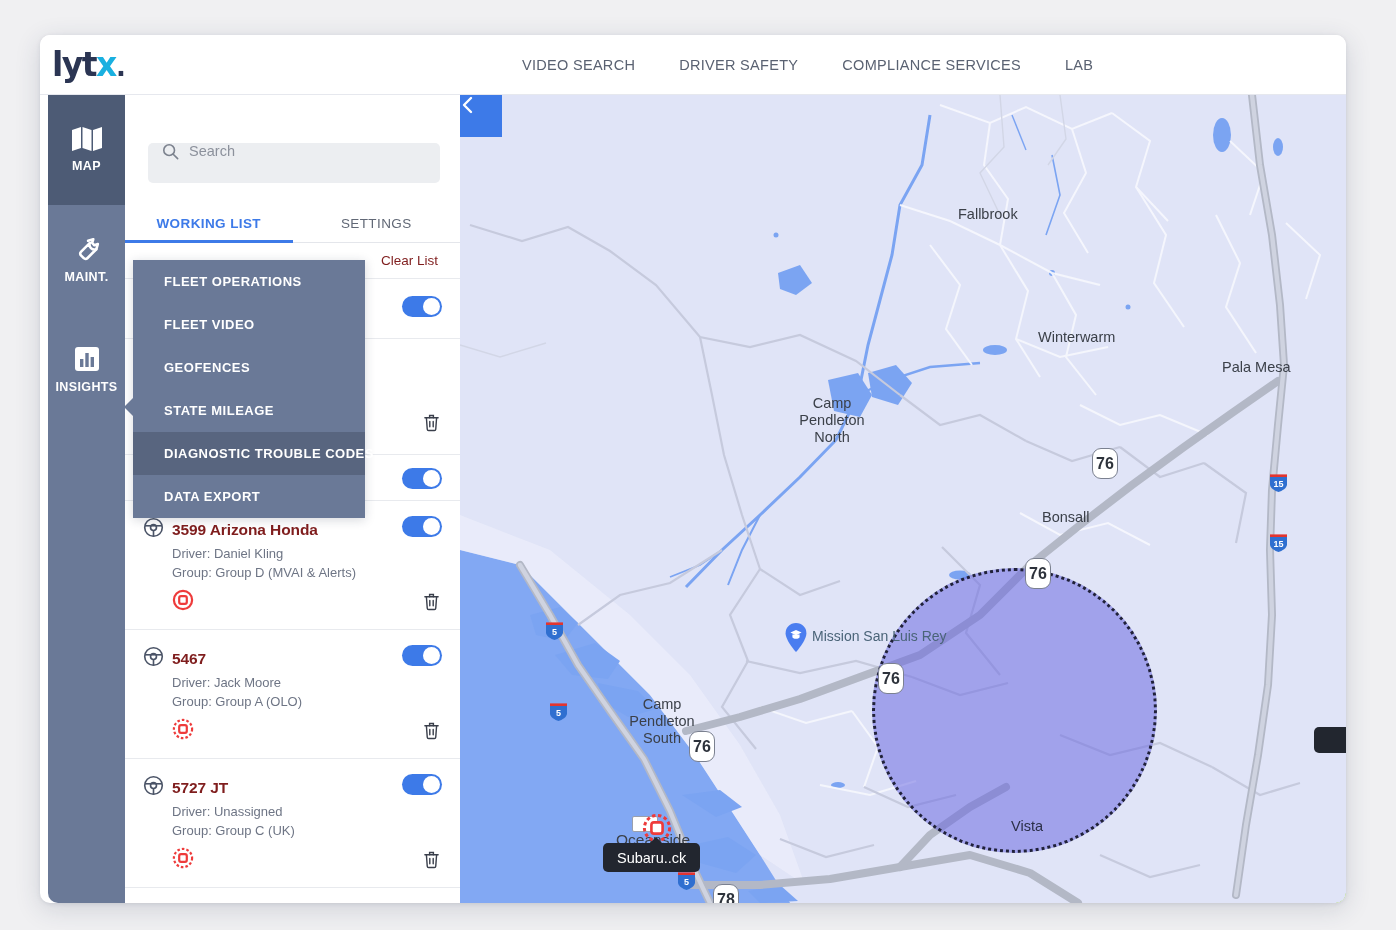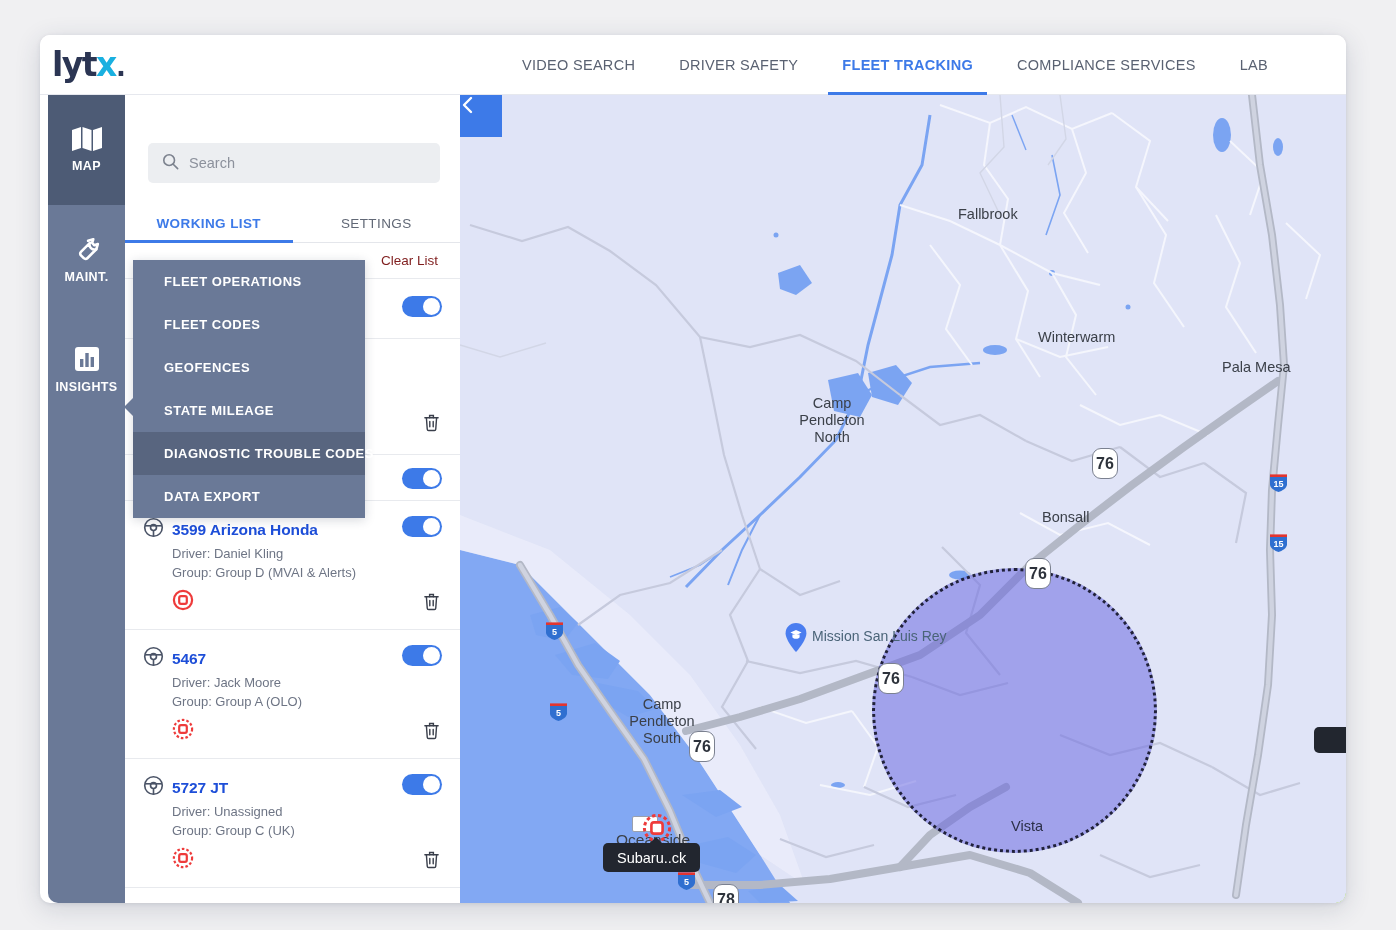--- a/index.html
+++ b/index.html
@@ -114,21 +114,21 @@
     overflow: hidden;
   }
 
   #search-wrap {
     position: absolute;
     left: 23px; top: 48px;
     width: 292px; height: 40px;
     background: #eceef1;
     border-radius: 5px;
     display: flex;
-    align-items: center;
+    align-items: flex-start;
     padding: 0 14px;
     gap: 10px;
   }
   #search-input {
     border: none;
     outline: none;
     background: transparent;
     font-family: "Liberation Sans", sans-serif;
     font-size: 14.5px;
     color: #3e4350;
@@ -231,21 +231,21 @@
     border-bottom: 1px solid #e8eaee;
   }
   .v-title-line {
     display: flex;
     align-items: center;
     gap: 8px;
   }
   .v-name {
     font-size: 15.5px;
     font-weight: 700;
-    color: #1d4ed8;
+    color: #7f1d1d;
     letter-spacing: -0.1px;
     white-space: nowrap;
   }
   .v-meta {
     font-size: 13px;
     color: #6e7585;
     margin-top: 4px;
     margin-left: 29px;
     white-space: nowrap;
   }
@@ -388,21 +388,20 @@
 
 <div id="app-window">
 
   <div id="topbar">
     <div id="logo">
       <span>lyt<span class="accent">x</span></span><span class="dot">.</span>
     </div>
     <div id="main-nav">
       <div class="nav-item">VIDEO SEARCH</div>
       <div class="nav-item">DRIVER SAFETY</div>
-      <div class="nav-item active">FLEET TRACKING</div>
       <div class="nav-item">COMPLIANCE SERVICES</div>
       <div class="nav-item">LAB</div>
     </div>
   </div>
 
   <div id="left-rail">
     <div class="rail-item active">
       <span class="rail-icon">
         <svg width="30" height="24" viewBox="0 0 30 24" fill="#fff">
           <path d="M0 3 L9 0 L9 21 L0 24 Z"></path>
@@ -467,21 +466,21 @@
         </svg>
       </div>
     </div>
     <div class="ghost-row" style="top:360px; height:46px;">
       <div class="toggle" style="top:13px;"></div>
     </div>
 
     <div id="flyout">
       <div id="flyout-caret"></div>
       <div class="flyout-item">FLEET OPERATIONS</div>
-      <div class="flyout-item">FLEET CODES</div>
+      <div class="flyout-item">FLEET VIDEO</div>
       <div class="flyout-item">GEOFENCES</div>
       <div class="flyout-item">STATE MILEAGE</div>
       <div class="flyout-item active">DIAGNOSTIC TROUBLE CODES</div>
       <div class="flyout-item">DATA EXPORT</div>
     </div>
 
     <div id="vehicle-list">
 
       <div class="vehicle-row">
         <div class="v-title-line">

